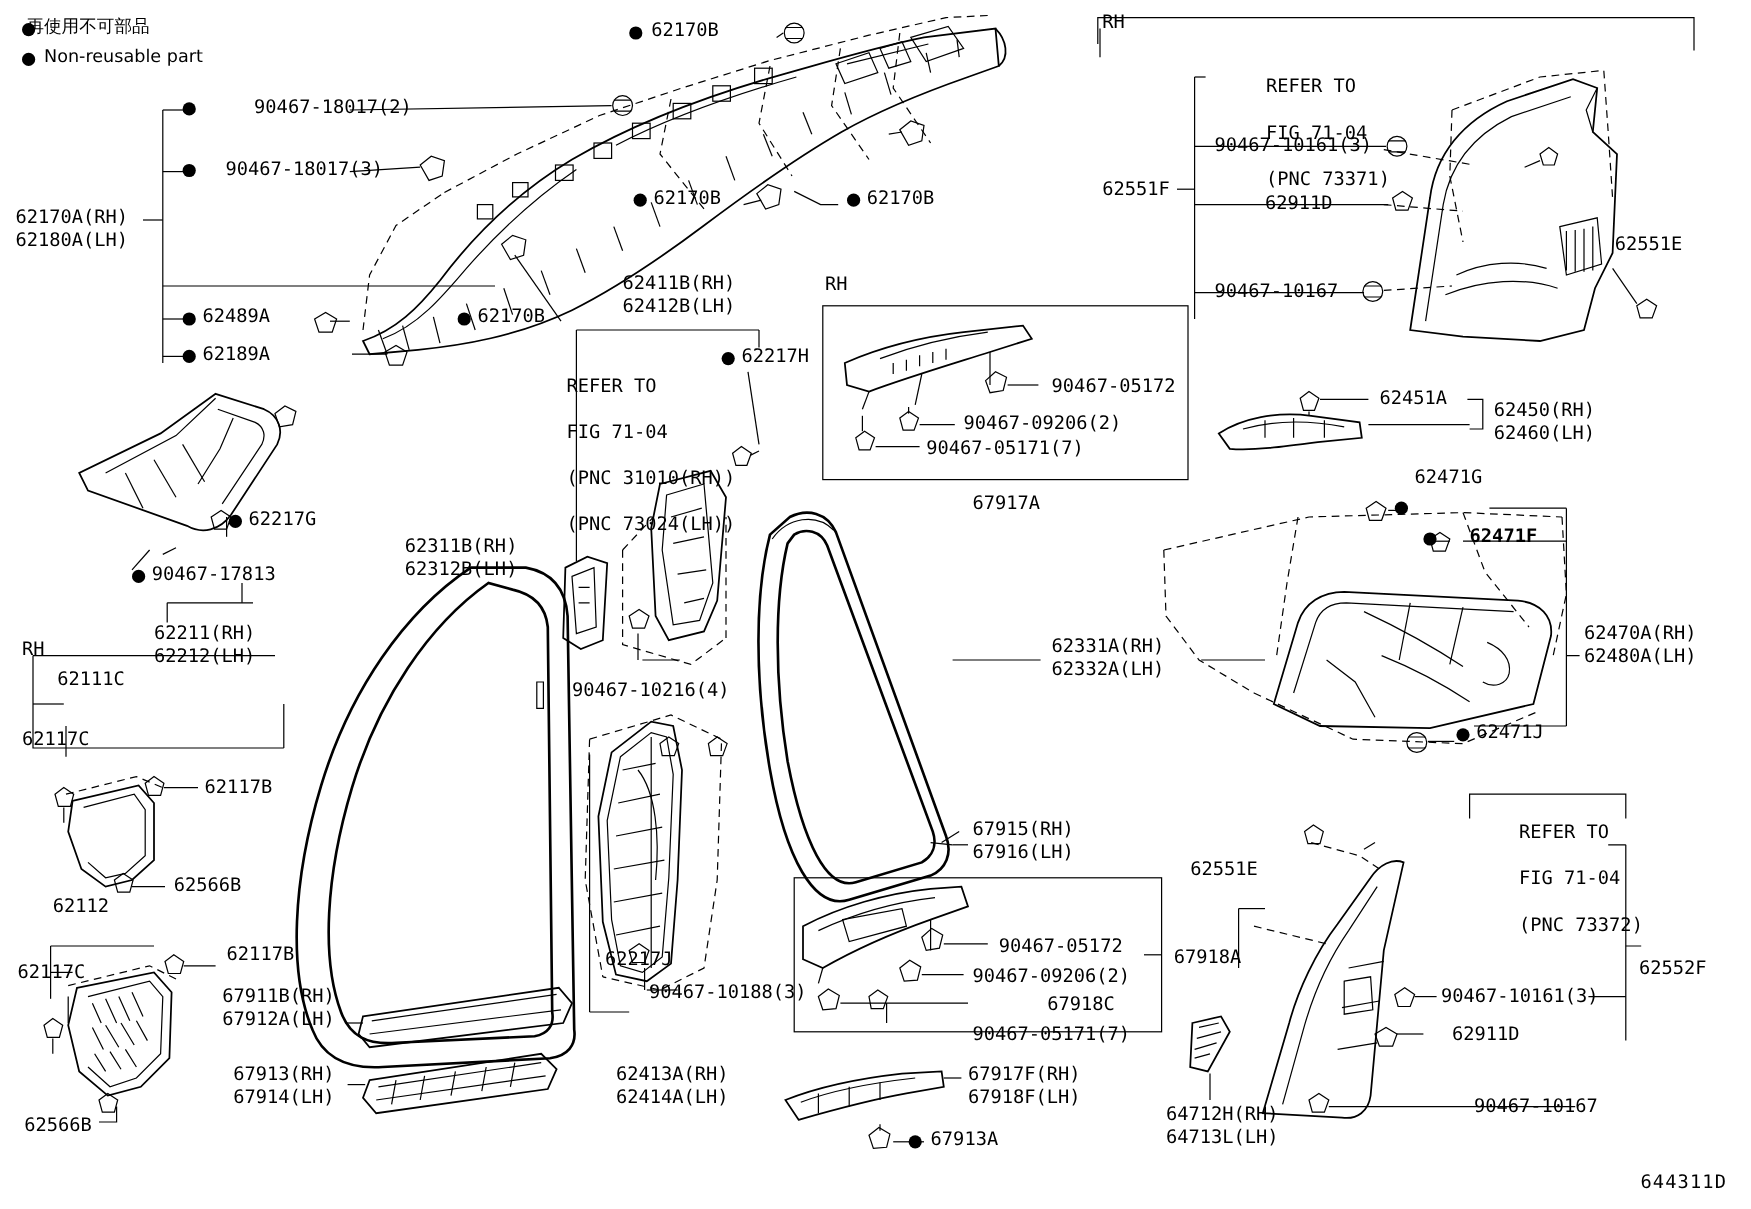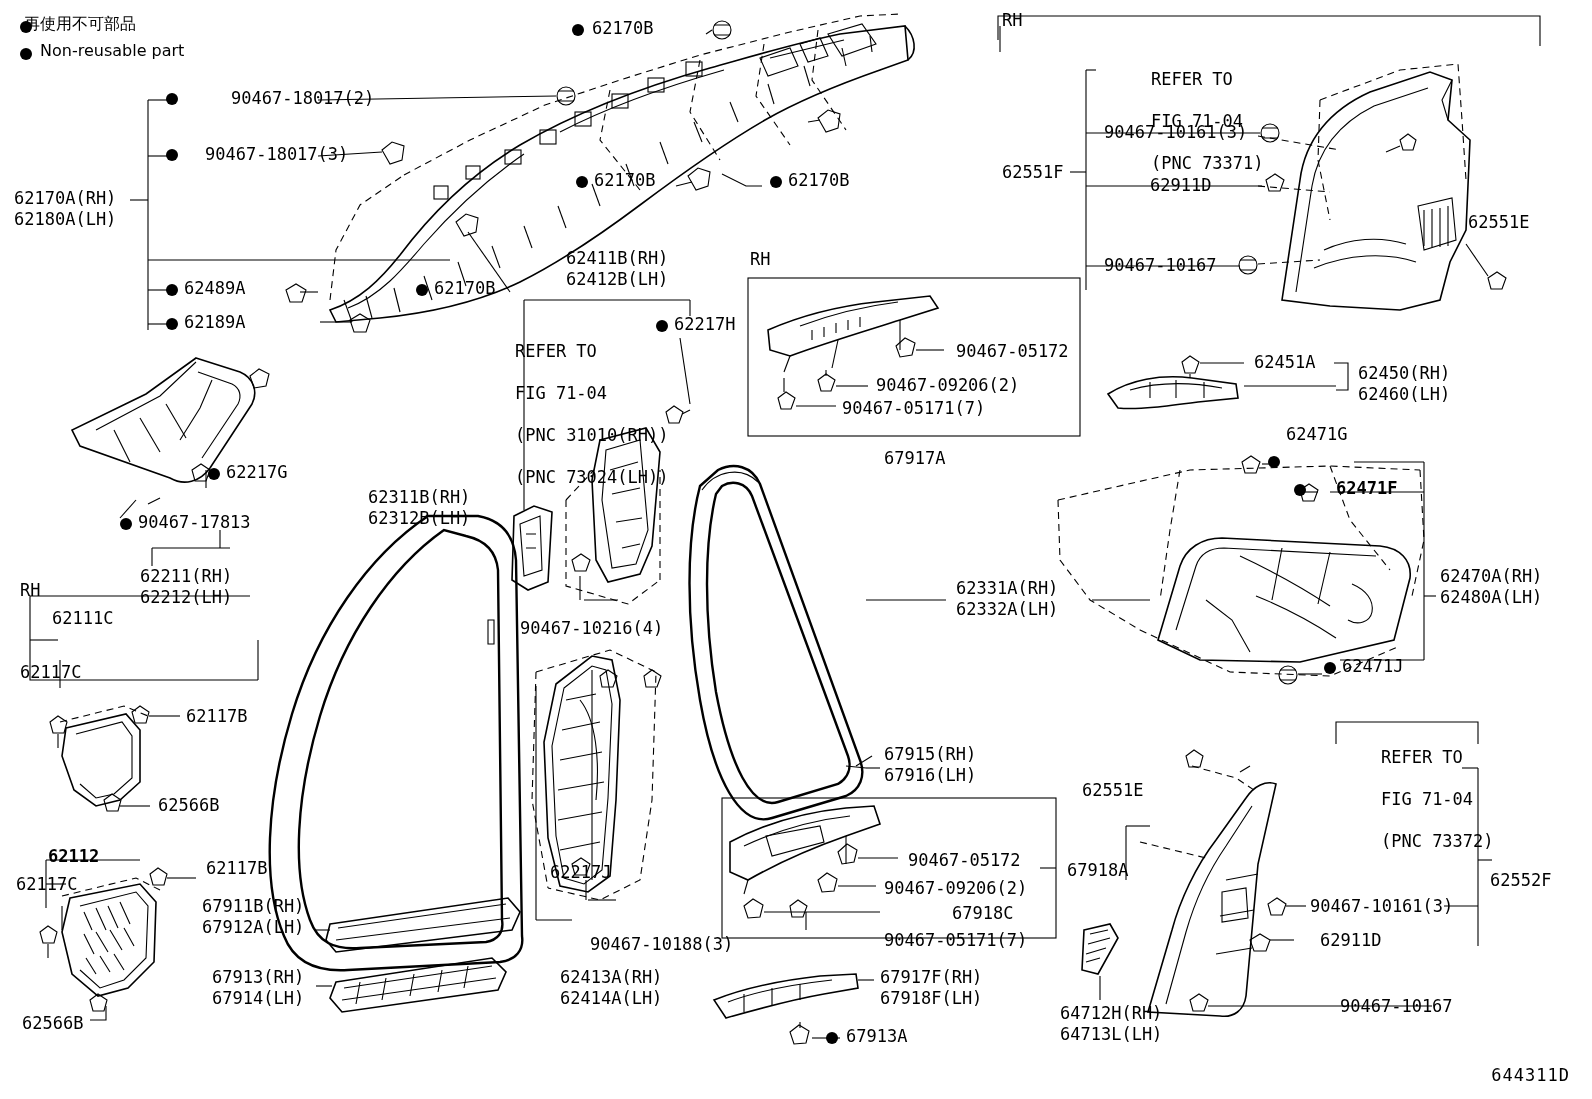--- a/index.html
+++ b/index.html
@@ -560,31 +560,31 @@
   <div class="lbl" style="left:1440px;top:566px;">62470A(RH)<br>62480A(LH)</div>
 
   <div class="dot" style="left:1324px;top:662px;"></div>
   <div class="lbl" style="left:1342px;top:656px;">62471J</div>
 
   <div class="lbl" style="left:52px;top:608px;">62111C</div>
   <div class="lbl" style="left:20px;top:662px;">62117C</div>
   <div class="lbl" style="left:186px;top:706px;">62117B</div>
   <div class="lbl" style="left:158px;top:795px;">62566B</div>
 
-  <div class="lbl" style="left:48px;top:846px;font-weight:bold;">62112</div>
+  <div class="lbl" style="left:48px;top:814px;">62112</div>
   <div class="lbl" style="left:16px;top:874px;">62117C</div>
   <div class="lbl" style="left:206px;top:858px;">62117B</div>
 
   <div class="lbl" style="left:202px;top:896px;">67911B(RH)<br>67912A(LH)</div>
   <div class="lbl" style="left:212px;top:967px;">67913(RH)<br>67914(LH)</div>
 
   <div class="lbl" style="left:22px;top:1013px;">62566B</div>
 
   <div class="lbl" style="left:550px;top:862px;">62217J</div>
-  <div class="lbl" style="left:590px;top:892px;margin-top:42px;">90467-10188(3)</div>
+  <div class="lbl" style="left:590px;top:892px;">90467-10188(3)</div>
   <div class="lbl" style="left:560px;top:967px;">62413A(RH)<br>62414A(LH)</div>
 
   <div class="lbl" style="left:884px;top:744px;">67915(RH)<br>67916(LH)</div>
 
   <div class="lbl" style="left:908px;top:850px;">90467-05172</div>
   <div class="lbl" style="left:884px;top:878px;">90467-09206(2)</div>
   <div class="lbl" style="left:952px;top:903px;">67918C</div>
   <div class="lbl" style="left:884px;top:930px;">90467-05171(7)</div>
   <div class="lbl" style="left:1056px;top:860px;padding-left:11px;">67918A</div>
 

